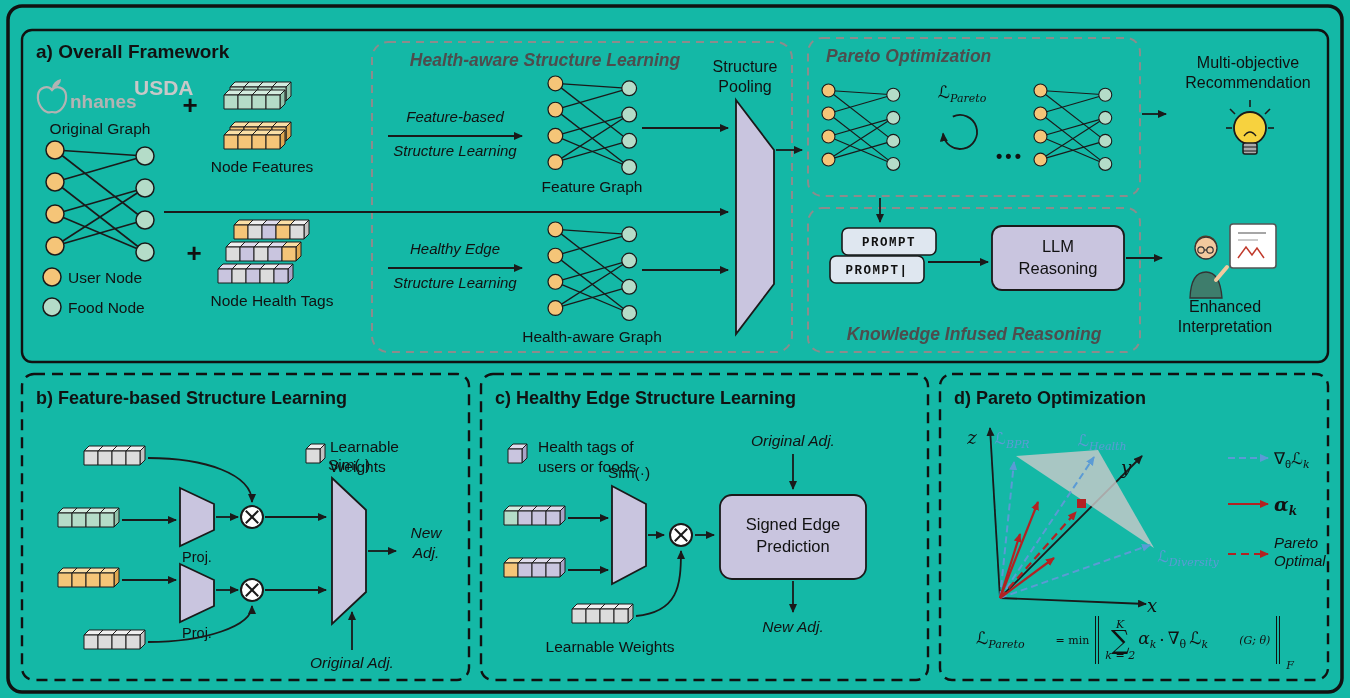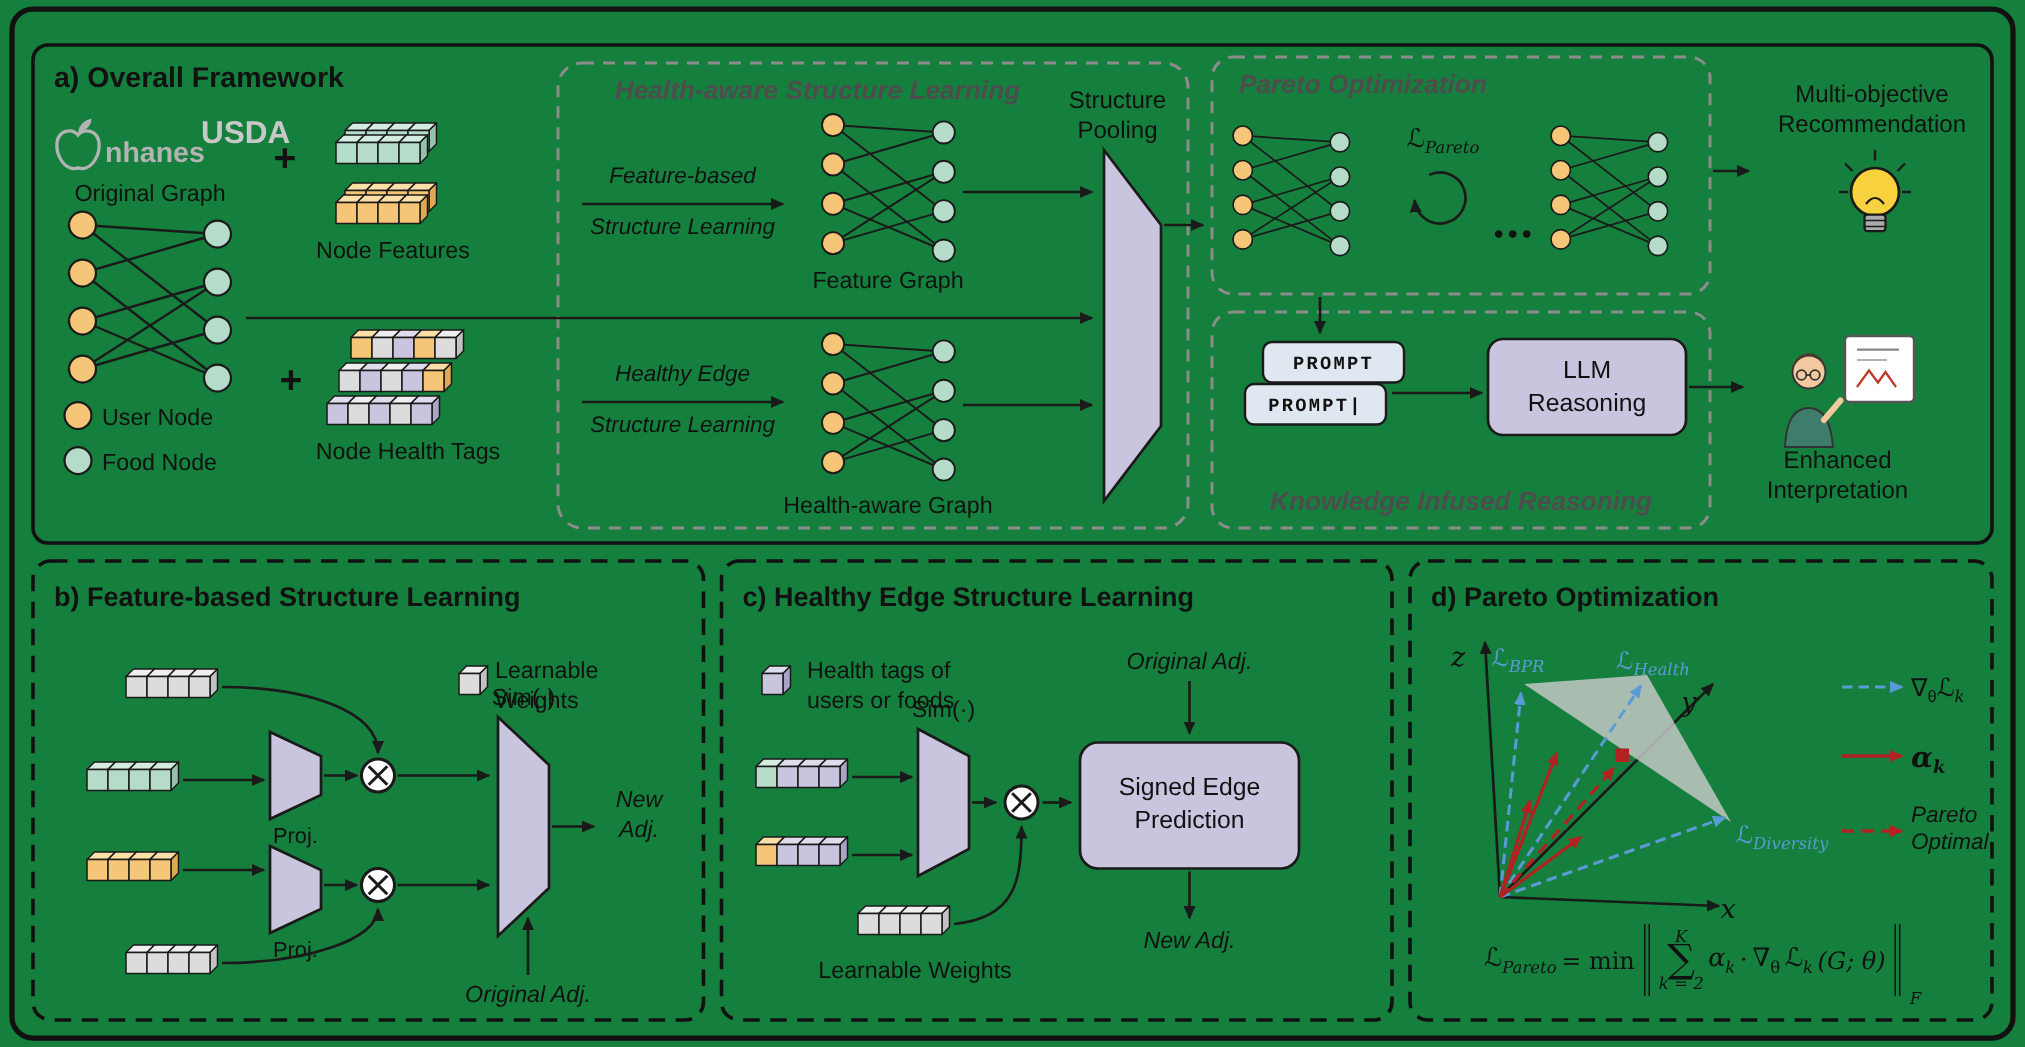--- a/index.html
+++ b/index.html
@@ -1,16 +1,16 @@
 <!DOCTYPE html>
 <html style="--user_node: #F5C578; --food_node: #B4DCC8; --module_purple: #C9C5DF; --purple_cube: #C9C5DF; --gray_cube: #DCDCDC; --prompt_box: #DFE7F0; --grad_arrow_blue: #5B9BD5; --alpha_arrow_red: #B22222; --bulb_yellow: #F7D23E; --dashed_title_gray: #4d4d4d;"><head>
 <meta charset="utf-8">
 <style>
   html,body { margin:0; padding:0; background:#f2f2f2; }
-  .stage { position:relative; width:1350px; height:698px; background:#15803d; overflow:hidden;
+  .stage { position:relative; width:1350px; height:698px; background:#14b8a6; overflow:hidden;
            font-family:"Liberation Sans", sans-serif; }
   svg text { font-family:"Liberation Sans", sans-serif; fill:#111; }
   .b  { font-weight:bold; }
   .it { font-style:italic; }
   .gray-title { fill:var(--dashed_title_gray,#4d4d4d); font-weight:bold; font-style:italic; }
   .math { font-family:"DejaVu Serif","DejaVu Sans",serif; font-style:italic; }
   .blue { fill:var(--grad_arrow_blue,#5B9BD5); }
   .dim  { fill:#B3B3B3; }
   .dim2 { fill:#C8C8C8; }
   .mono { font-family:"Liberation Mono","DejaVu Sans Mono",monospace; font-weight:bold; letter-spacing:1.5px; }
@@ -23,21 +23,21 @@
   .rdash { stroke:var(--alpha_arrow_red,#B22222); stroke-width:2.2; stroke-dasharray:8 5; fill:none; }
   .cub-g  { --cf:var(--gray_cube,#DCDCDC); --ct:#EFEFEF; --cs:#C2C2C2; }
   .cub-gr { --cf:var(--food_node,#B4DCC8); --ct:#D3ECDF; --cs:#92C3AB; }
   .cub-o  { --cf:var(--user_node,#F5C578); --ct:#FADFA6; --cs:#DFA852; }
   .cub-p  { --cf:var(--purple_cube,#C9C5DF); --ct:#DFDCEC; --cs:#A9A3C6; }
   
   .formula { position:absolute; left:946px; top:604px; width:378px; height:72px;
              display:flex; align-items:center; justify-content:center; gap:3px;
              font-family:"DejaVu Serif","DejaVu Sans",serif; color:#111; }
   .f-it { font-style:italic; }
-  .fs17 { font-size:17px; } .fs16 { font-size:16px; } .fs11 { font-size:11px; }
+  .fs17 { font-size:17px; } .fs16 { font-size:11px;margin-left:28px; } .fs11 { font-size:11px; }
   .fs26 { font-size:26px; line-height:20px; }
   .nbar { width:0; height:48px; border-left:4px double #111; margin:0 3px; }
   .sumcol { display:flex; flex-direction:column; align-items:center; line-height:11px; }
   .normsub { align-self:flex-end; margin-bottom:4px; }
 </style>
 </head>
 <body>
 
 <div class="stage">
 <svg width="1350" height="698" viewBox="0 0 1350 698">

